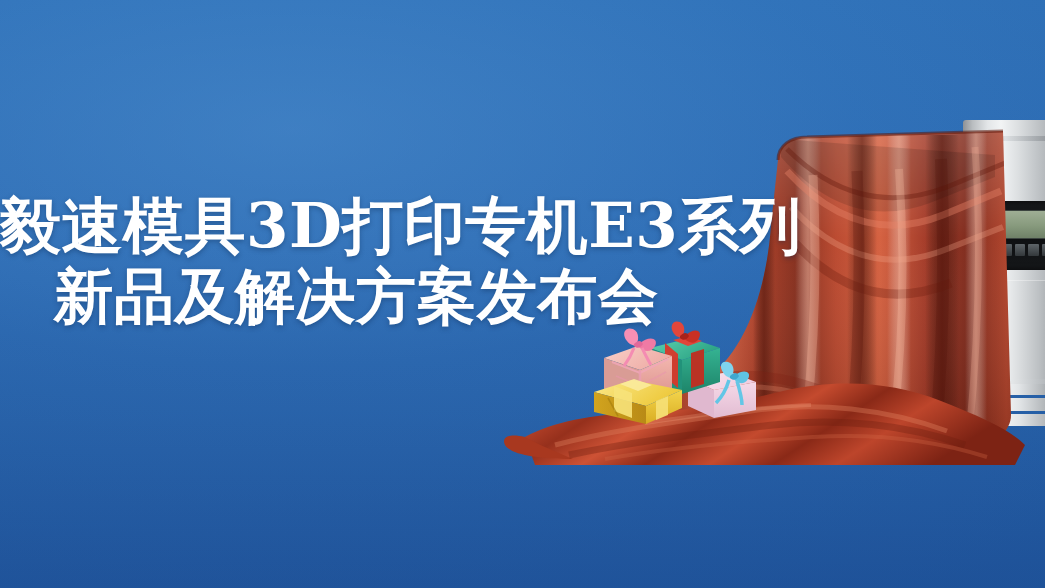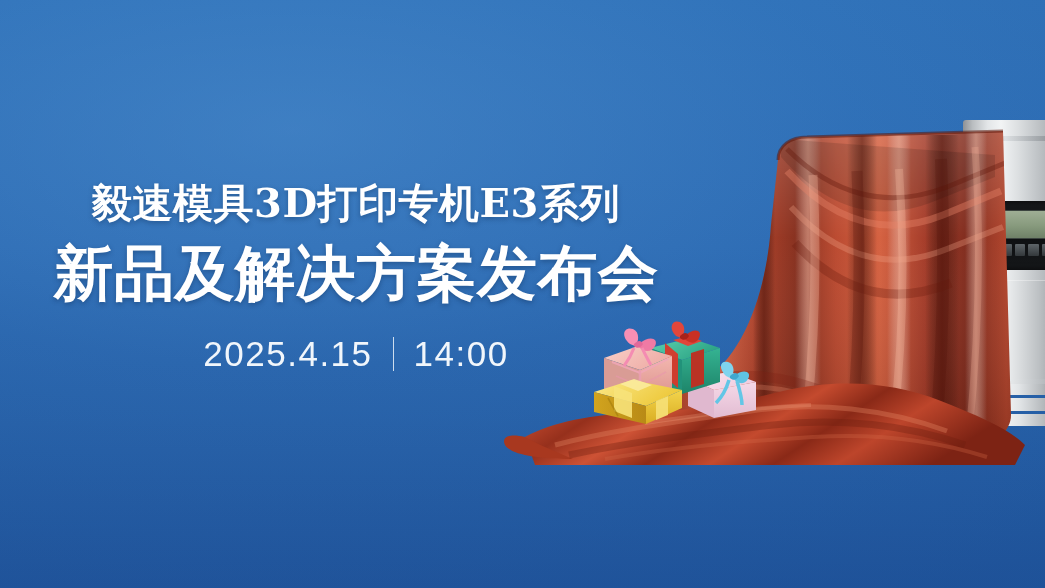--- a/index.html
+++ b/index.html
@@ -135,21 +135,21 @@
   .title-line {
     color: #ffffff;
     font-family: "DejaVu Serif", "Liberation Serif", serif;
     font-weight: 700;
     font-size: 51px;
     line-height: 70px;
     letter-spacing: 0.5px;
     white-space: nowrap;
     text-shadow: 0 2px 5px rgba(10,40,80,.38);
   }
-  .title-line.l1 { font-size: 40px; }
+  .title-line.l1 { font-size: 61px; margin-top: 23px; }
   .title-line.l2 { font-size: 60px; }
 
   .datetime {
     margin-top: 26px;
     color: #f1f6fb;
     font-family: "Liberation Sans", "DejaVu Sans", sans-serif;
     font-weight: 300;
     font-size: 35px;
     letter-spacing: 1.5px;
     display: flex;
@@ -400,20 +400,15 @@
         <path d="M30,78 L48,85 L62,79 L44,73 Z" fill="#fbeb9d" opacity="0.9"></path>
         <path d="M18,92 L28,110" stroke="#a8800f" stroke-width="1.6" opacity="0.7"></path>
       </g>
     </svg>
   </div>
 
   <div class="text-block">
     <div class="title-line l1">毅速模具3D打印专机E3系列</div>
     <div class="title-line l2">新品及解决方案发布会</div>
 
-    <div class="datetime">
-      <span>2025.4.15</span>
-      <span class="dt-sep"></span>
-      <span>14:00</span>
-    </div>
   </div>
 
 </div>
 
 </body></html>

